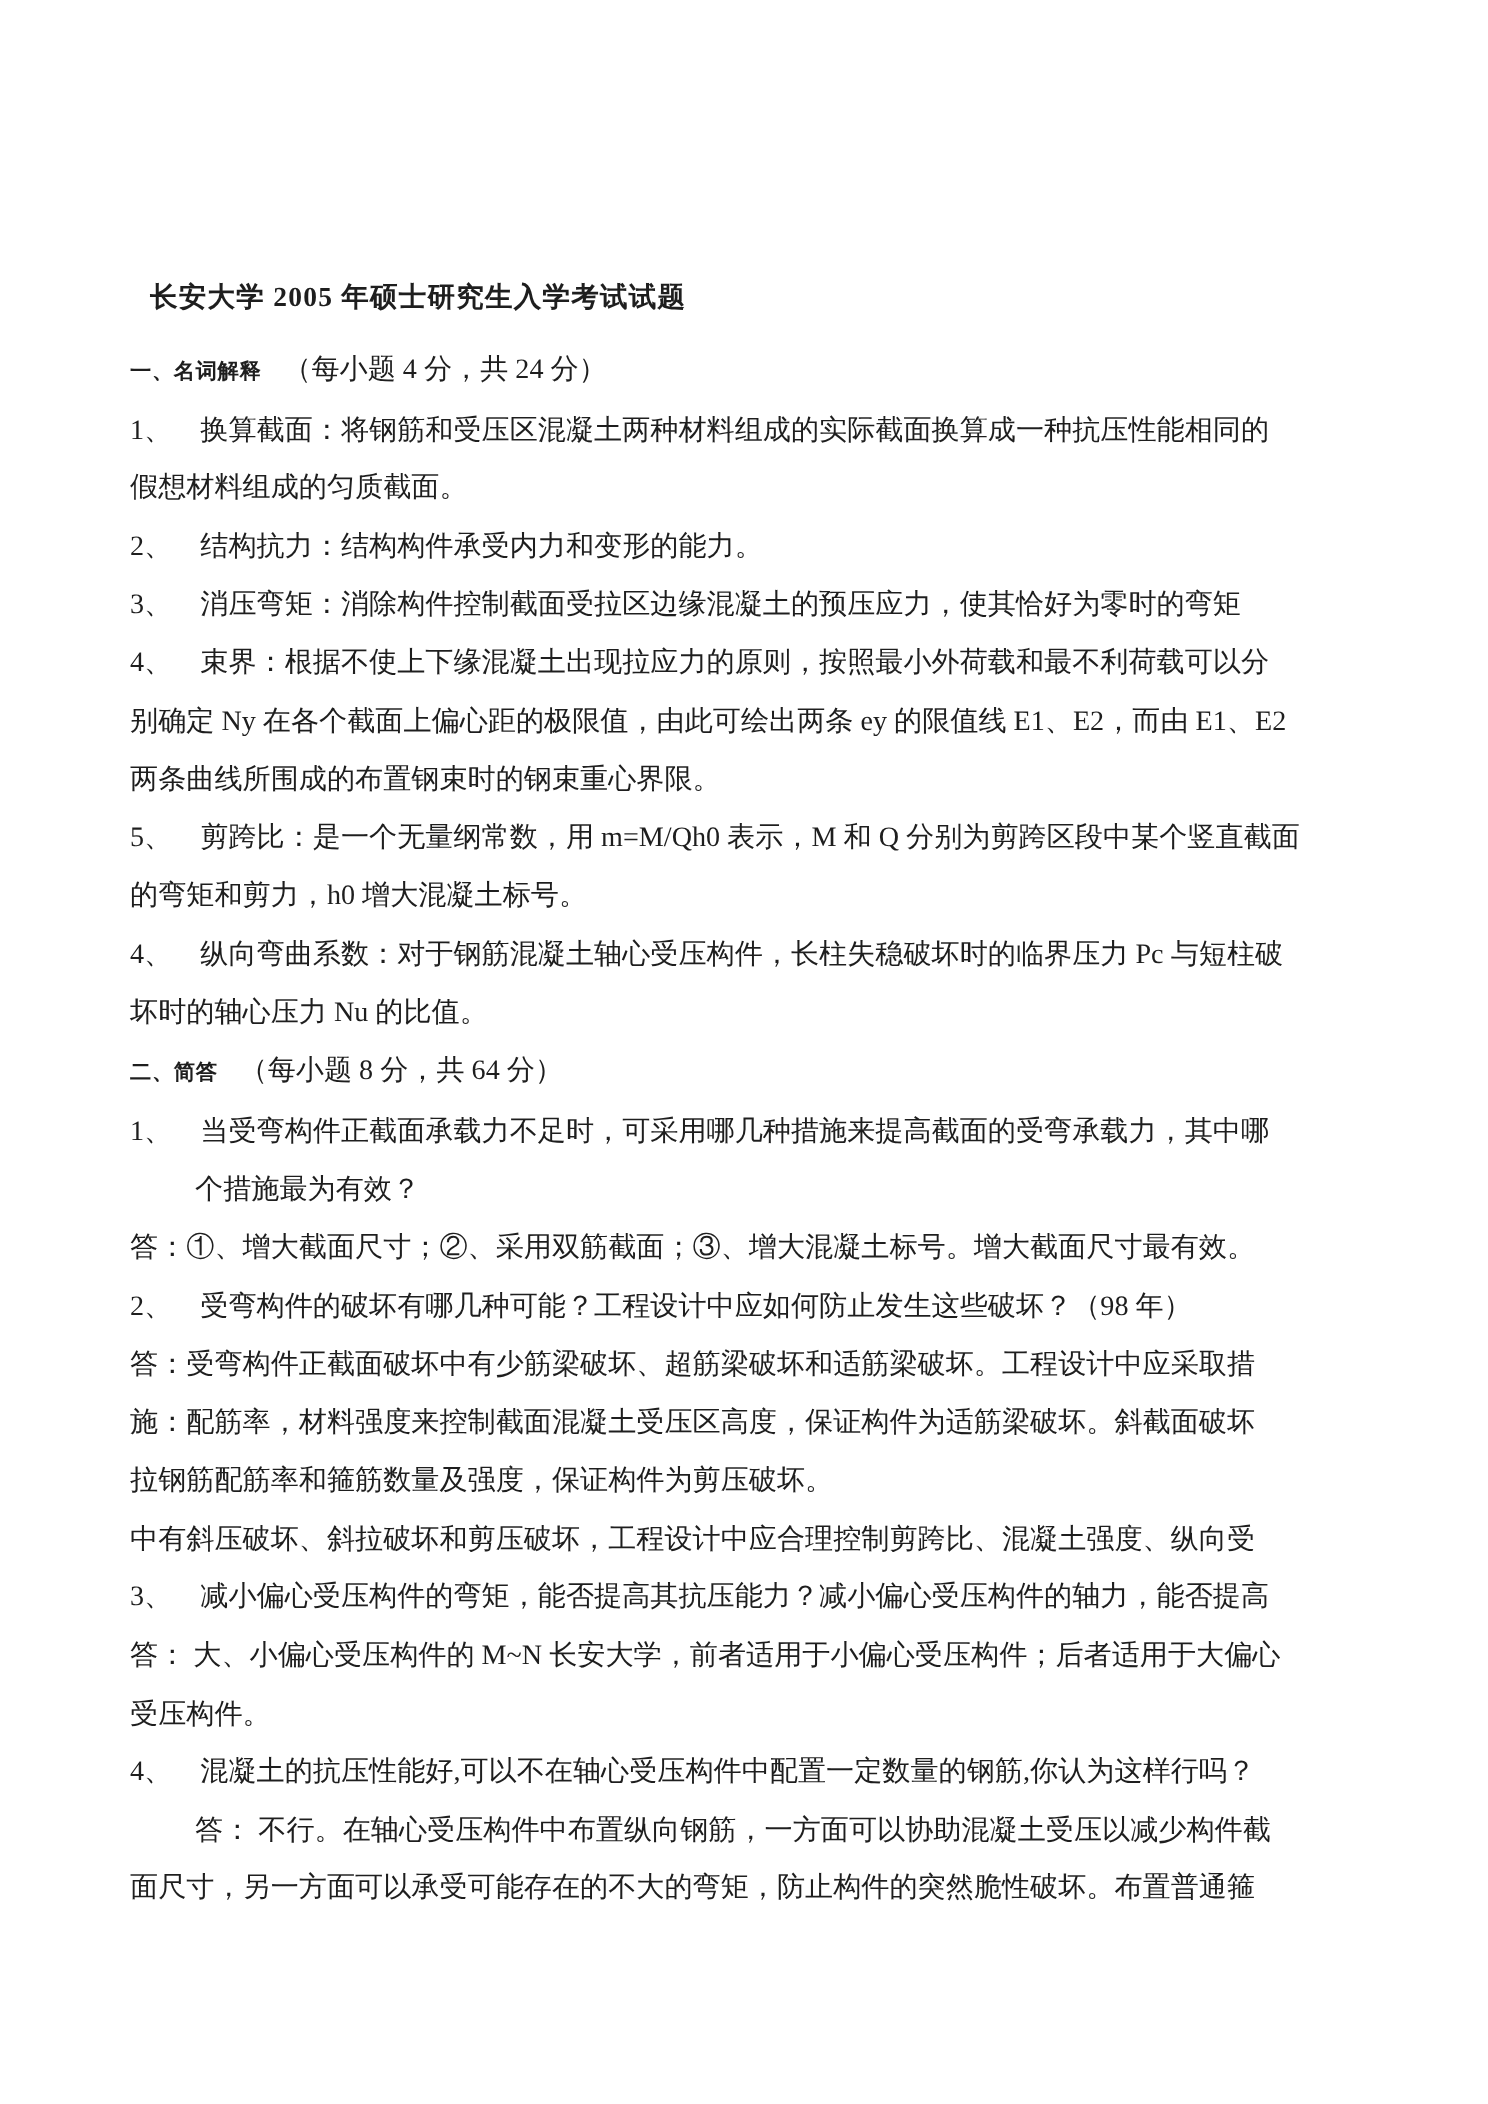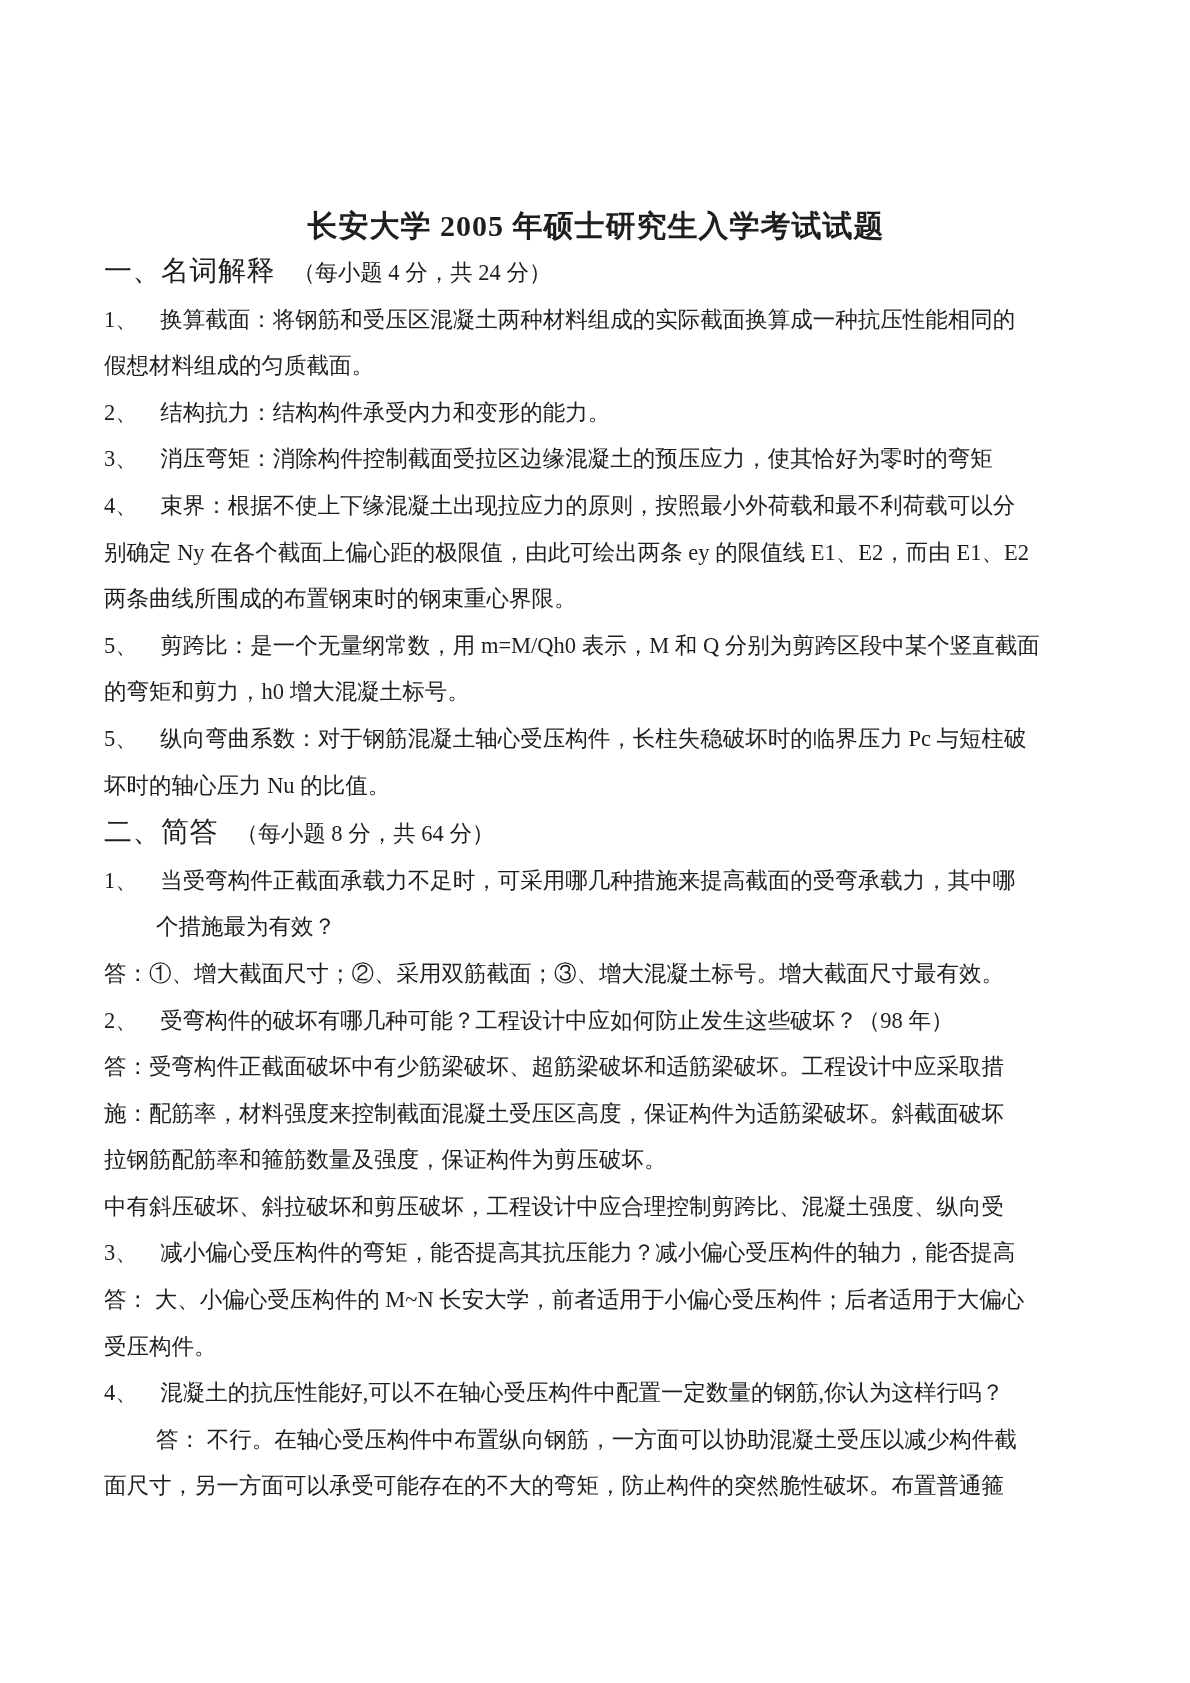--- a/index.html
+++ b/index.html
@@ -16,39 +16,38 @@
     font-family: "Liberation Serif", "DejaVu Serif", serif;
     color: #1e1e1e;
   }
   .content {
     position: absolute;
     left: 104px;
     top: 204px;
     width: 984px;
   }
   .title {
-    margin: 4px;
-    font-size: 30px;
+    margin: 16px;
+    font-size: 22px;
     line-height: 36px;
     font-weight: bold;
-    text-align: center;
     letter-spacing: 1px;
     white-space: nowrap;
   }
   .line {
     font-size: 22.5px;
     line-height: 46.6px;
     white-space: nowrap;
   }
   .line.indent {
     padding-left: 52px;
   }
   .heading .hb {
-    font-weight: normal;
-    font-size: 28px;
+    font-weight: bold;
+    font-size: 17px;
     letter-spacing: 0.5px;
   }
   .heading .hn {
     margin-left: 12px;
   }
 </style>
 </head>
 <body>
 
 <div class="page">
@@ -64,21 +63,21 @@
       <div>
           <div class="line">1、　换算截面：将钢筋和受压区混凝土两种材料组成的实际截面换算成一种抗压性能相同的</div>
           <div class="line">假想材料组成的匀质截面。</div>
           <div class="line">2、　结构抗力：结构构件承受内力和变形的能力。</div>
           <div class="line">3、　消压弯矩：消除构件控制截面受拉区边缘混凝土的预压应力，使其恰好为零时的弯矩</div>
           <div class="line">4、　束界：根据不使上下缘混凝土出现拉应力的原则，按照最小外荷载和最不利荷载可以分</div>
           <div class="line">别确定 Ny 在各个截面上偏心距的极限值，由此可绘出两条 ey 的限值线 E1、E2，而由 E1、E2</div>
           <div class="line">两条曲线所围成的布置钢束时的钢束重心界限。</div>
           <div class="line">5、　剪跨比：是一个无量纲常数，用 m=M/Qh0 表示，M 和 Q 分别为剪跨区段中某个竖直截面</div>
           <div class="line">的弯矩和剪力，h0 增大混凝土标号。</div>
-          <div class="line">5、　纵向弯曲系数：对于钢筋混凝土轴心受压构件，长柱失稳破坏时的临界压力 Pc 与短柱破</div>
+          <div class="line">4、　纵向弯曲系数：对于钢筋混凝土轴心受压构件，长柱失稳破坏时的临界压力 Pc 与短柱破</div>
           <div class="line">坏时的轴心压力 Nu 的比值。</div>
         </div>
     </section>
 
     <section>
       <div class="line heading">
         <span class="hb">二、简答</span>
         <span class="hn">（每小题 8 分，共 64 分）</span>
       </div>
       <div>

